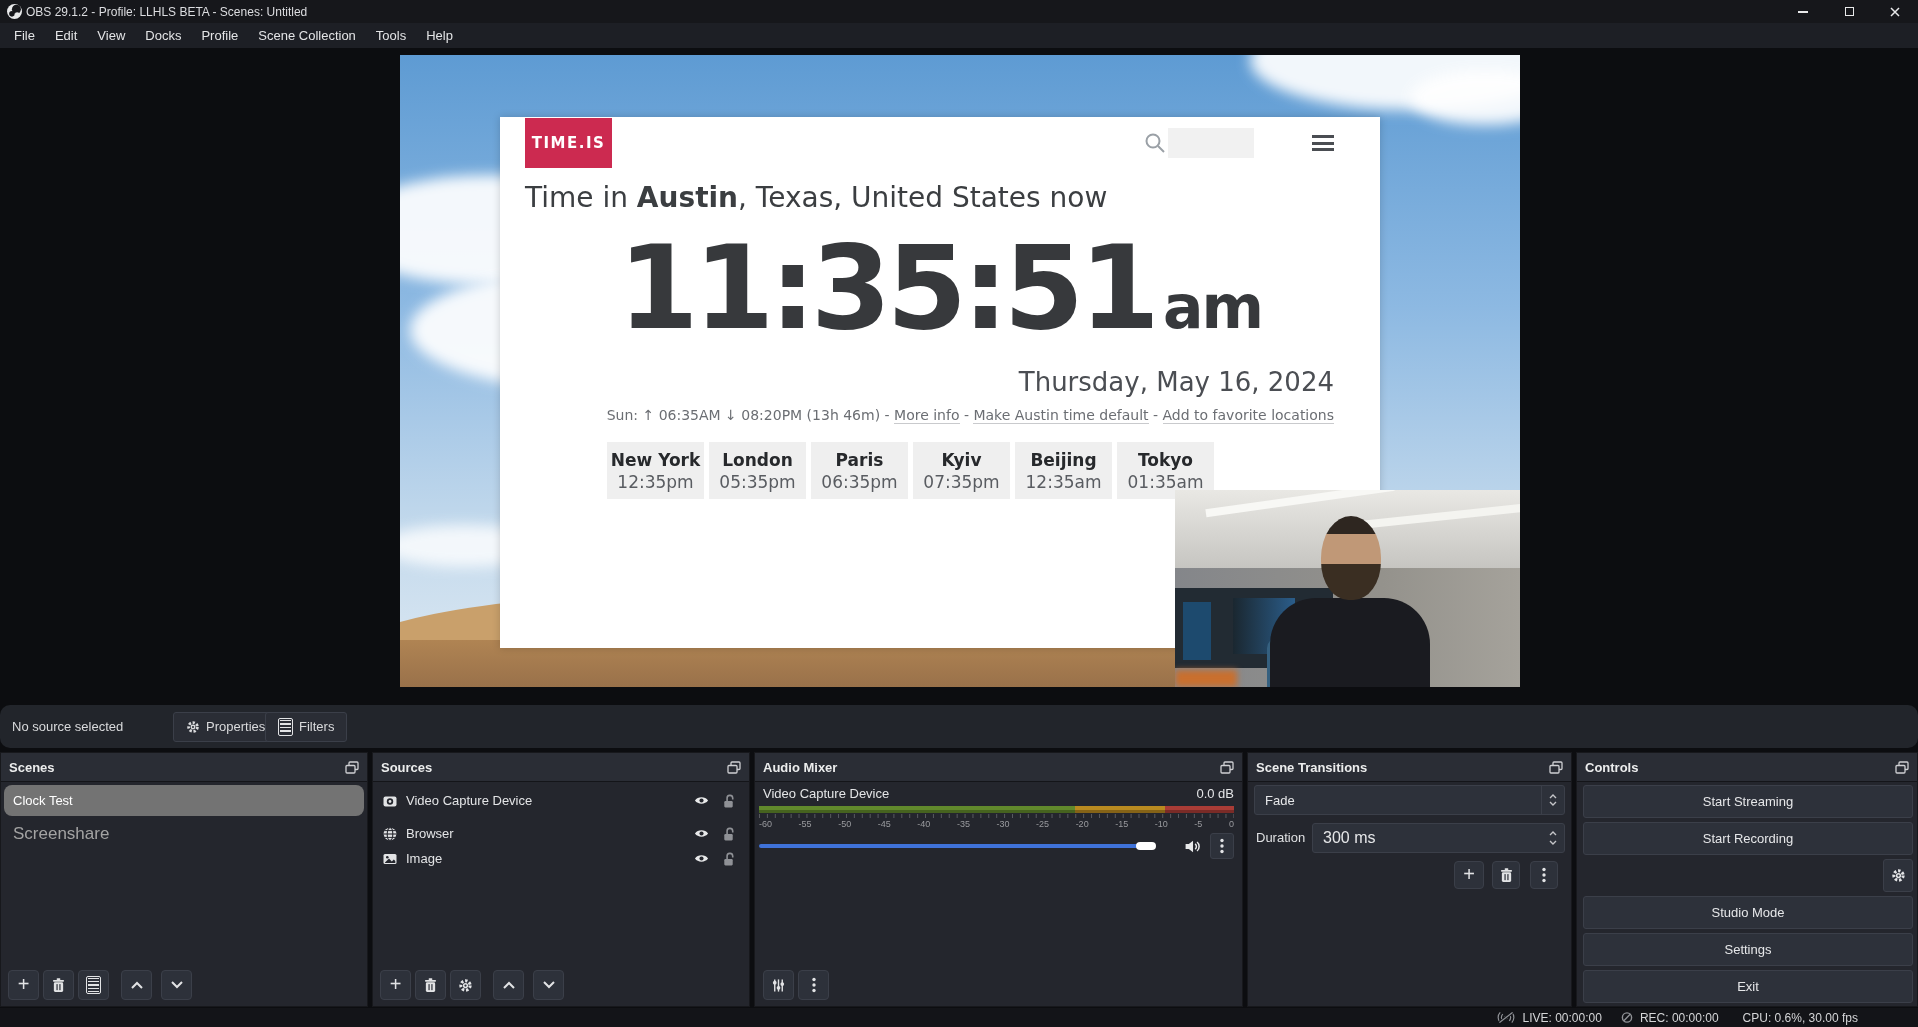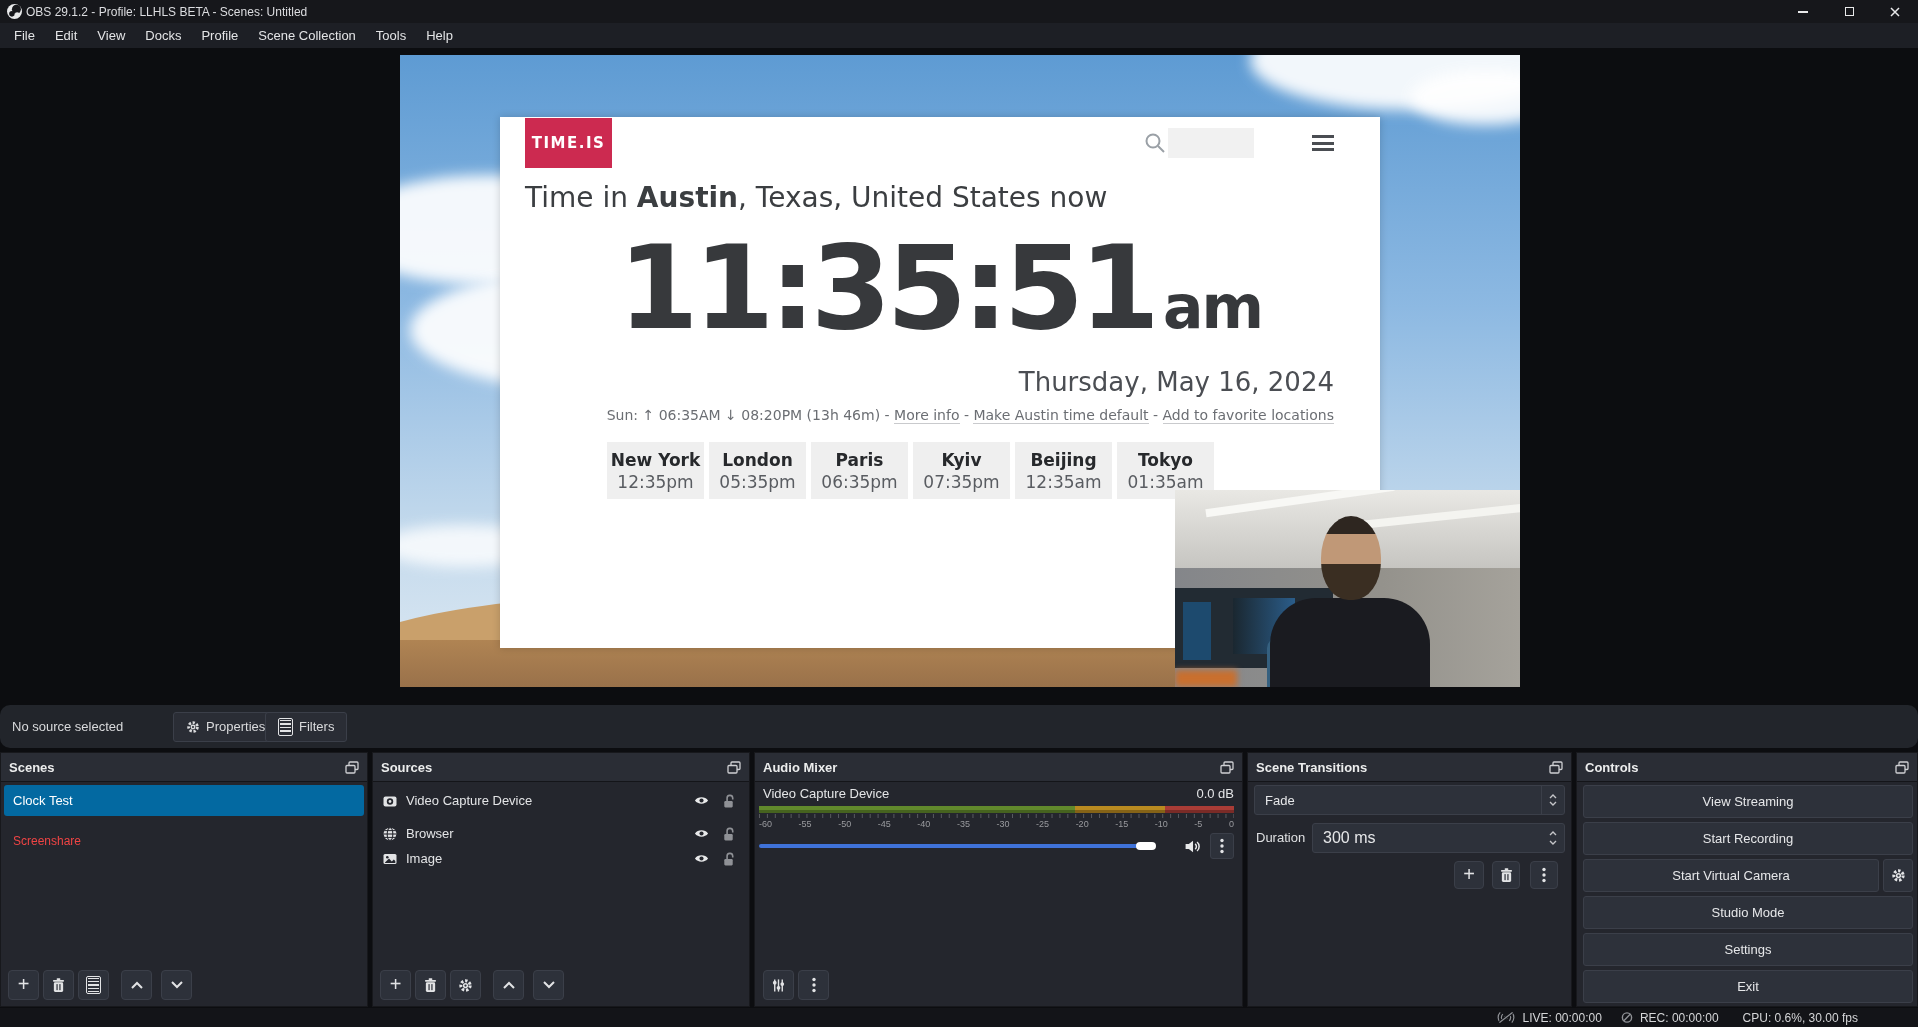--- a/index.html
+++ b/index.html
@@ -191,24 +191,24 @@
 
   <div class="panel" style="left:0;width:368px">
     <div class="phead">
       <span>Scenes</span>
         <span class="sp"></span>
       <svg width="14" height="13" viewBox="0 0 14 13">
           <rect x="4" y="1" width="9" height="7.5" rx="1" fill="none" stroke="#cfd0d3" stroke-width="1.3"></rect>
           <rect x="1" y="4.5" width="9" height="7.5" rx="1" fill="#2a2d35" stroke="#cfd0d3" stroke-width="1.3"></rect>
         </svg>
     </div>
-    <div class="abs" style="left:3px;top:32px;width:360px;height:31px;background:#0369a1;border-radius:3px;display:flex;align-items:center;padding-left:9px;box-sizing:border-box;font-size:13px;color:#fff">
+    <div class="abs" style="left:3px;top:32px;width:360px;height:31px;background:#737373;border-radius:8px;display:flex;align-items:center;padding-left:9px;box-sizing:border-box;font-size:13px;color:#fff">
         <span>Clock Test</span>
       </div>
-    <div class="abs" style="left:3px;top:66px;width:360px;height:29px;display:flex;align-items:flex-end;padding-left:9px;box-sizing:border-box;font-size:12px;color:#ef4444">
+    <div class="abs" style="left:3px;top:66px;width:360px;height:29px;display:flex;align-items:center;padding-left:9px;box-sizing:border-box;font-size:17px;color:#a3a3a3">
         <span>Screenshare</span>
       </div>
     <div class="tbtn" style="left:7px;bottom:6px">
         <span class="plus">+</span>
       </div>
     <div class="tbtn" style="left:42px;bottom:6px">
       <svg width="13" height="15" viewBox="0 0 14 16">
           <rect x="2" y="4.5" width="10" height="10.5" rx="1.5" fill="#e2e3e5"></rect>
           <rect x="1" y="2" width="12" height="2" rx="1" fill="#e2e3e5"></rect>
           <rect x="5" y="0.3" width="4" height="1.7" rx="0.8" fill="#e2e3e5"></rect>
@@ -453,27 +453,24 @@
   <div class="panel" style="left:1576px;width:342px">
     <div class="phead">
       <span>Controls</span>
         <span class="sp"></span>
       <svg width="14" height="13" viewBox="0 0 14 13">
           <rect x="4" y="1" width="9" height="7.5" rx="1" fill="none" stroke="#cfd0d3" stroke-width="1.3"></rect>
           <rect x="1" y="4.5" width="9" height="7.5" rx="1" fill="#2a2d35" stroke="#cfd0d3" stroke-width="1.3"></rect>
         </svg>
     </div>
     <div class="ctlbtn" style="top:32px">
-        <span>View Streaming</span>
+        <span>Start Streaming</span>
       </div>
     <div class="ctlbtn" style="top:69px">
         <span>Start Recording</span>
-      </div>
-    <div class="ctlbtn" style="top:106px;width:296px">
-        <span>Start Virtual Camera</span>
       </div>
     <div class="ctlbtn" style="top:106px;left:306px;width:30px">
       <svg width="15" height="15" viewBox="0 0 16 16">
           <circle cx="8" cy="8" r="5" fill="none" stroke="#e2e3e5" stroke-width="3.2" stroke-dasharray="2.6 1.9"></circle>
           <circle cx="8" cy="8" r="2" fill="none" stroke="#e2e3e5" stroke-width="1.6"></circle>
         </svg>
     </div>
     <div class="ctlbtn" style="top:143px">
         <span>Studio Mode</span>
       </div>

